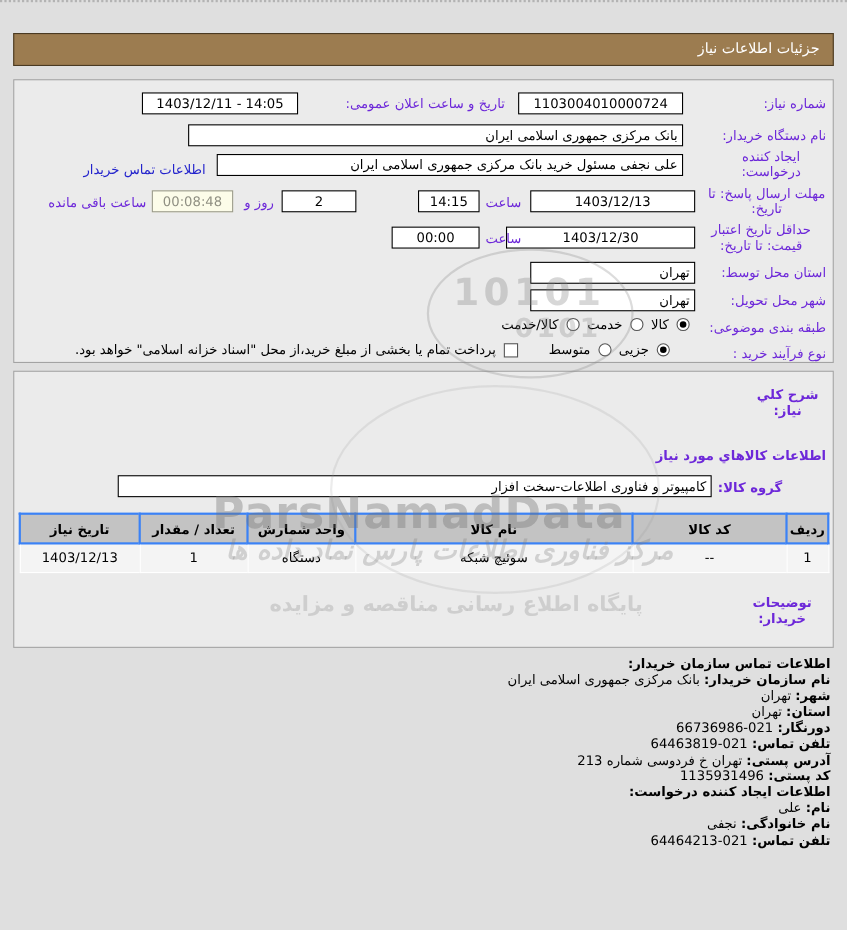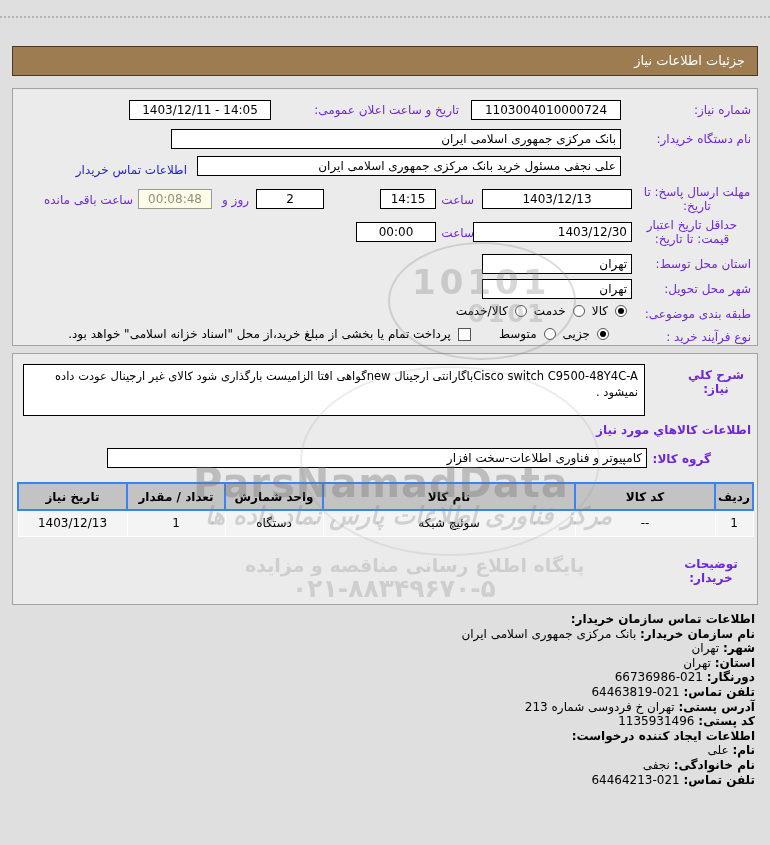--- a/index.html
+++ b/index.html
@@ -5,21 +5,21 @@
   html,body{margin:0;padding:0;}
   body{
     width:770px;height:845px;
     background:#dfdfdf;
     font-family:"DejaVu Sans",sans-serif;
     font-size:12px;color:#000;
     direction:rtl;
     position:relative;overflow:hidden;
   }
   *{box-sizing:border-box;}
-  .page{position:absolute;inset:0;margin-top:16px;}
+  .page{position:absolute;inset:0;}
   .dotline{position:absolute;top:0;left:0;width:770px;height:0;border-top:2px dotted #b3b3b3;}
   .titlebar{
     position:absolute;top:30px;right:12px;width:746px;height:30px;
     background:#9c7c50;border:1px solid #4a3a22;
     color:#fff;font-size:13px;line-height:28px;
     padding-right:12px;text-align:right;
   }
   .panel{
     position:absolute;right:12px;width:746px;
     background:#ebebeb;border:1px solid #a3a3a3;
@@ -88,34 +88,35 @@
   <div class="panel panel1">
 
     <div class="lbl" style="top:14px;right:6px;">شماره نیاز:</div>
     <div class="ibox center" style="top:11px;right:136px;width:150px;">1103004010000724</div>
     <div class="lbl" style="top:14px;right:298px;">تاریخ و ساعت اعلان عمومی:</div>
     <div class="ibox center num" style="top:11px;right:486px;width:142px;">1403/12/11 - 14:05</div>
 
     <div class="lbl" style="top:43px;right:6px;">نام دستگاه خریدار:</div>
     <div class="ibox right" style="top:40px;right:136px;width:450px;">بانک مرکزی جمهوری اسلامی ایران</div>
 
+    <div class="lbl" style="top:62px;right:6px;width:100px;">ایجاد کننده درخواست:</div>
     <div class="ibox right" style="top:67px;right:136px;width:424px;">علی  نجفی مسئول خرید بانک مرکزی جمهوری اسلامی ایران</div>
     <div class="link" style="top:74px;right:570px;">اطلاعات تماس خریدار</div>
 
     <div class="lbl" style="top:96px;right:6px;width:108px;">مهلت ارسال پاسخ: تا تاریخ:</div>
     <div class="ibox center" style="top:100px;right:125px;width:150px;">1403/12/13</div>
     <div class="lbl" style="top:104px;right:283px;">ساعت</div>
     <div class="ibox center" style="top:100px;right:321px;width:56px;">14:15</div>
     <div class="ibox center" style="top:100px;right:433px;width:68px;">2</div>
     <div class="lbl" style="top:104px;right:508px;">روز و</div>
     <div class="ibox center cdbox num" style="top:100px;right:545px;width:74px;">00:08:48</div>
     <div class="lbl" style="top:104px;right:624px;">ساعت باقی مانده</div>
 
     <div class="lbl" style="top:129px;right:6px;width:118px;">حداقل تاریخ اعتبار قیمت: تا تاریخ:</div>
-    <div class="ibox center" style="top:133px;right:125px;width:159px;text-align:right;">1403/12/30</div>
+    <div class="ibox center" style="top:133px;right:125px;width:172px;">1403/12/30</div>
     <div class="lbl" style="top:137px;right:283px;">ساعت</div>
     <div class="ibox center" style="top:133px;right:321px;width:80px;">00:00</div>
 
     <div class="lbl" style="top:168px;right:6px;">استان محل توسط:</div>
     <div class="ibox right" style="top:165px;right:125px;width:150px;">تهران</div>
 
     <div class="lbl" style="top:193px;right:6px;">شهر محل تحویل:</div>
     <div class="ibox right" style="top:190px;right:125px;width:150px;">تهران</div>
 
     <div class="lbl" style="top:218px;right:6px;">طبقه بندی موضوعی:</div>
@@ -136,21 +137,20 @@
       <span>متوسط</span>
       <span style="width:14px;"></span>
       <span class="cbox"></span>
       <span>پرداخت تمام یا بخشی از مبلغ خرید،از محل "اسناد خزانه اسلامی" خواهد بود.</span>
     </div>
   </div>
 
   <div class="panel panel2">
 
     <div class="lbl b" style="top:14px;right:6px;width:70px;">شرح کلي نياز:</div>
-    <div class="bigbox" style="top:10px;right:112px;width:622px;height:52px;">Cisco switch C9500-48Y4C-Aباگارانتی ارجینال newگواهی افتا الزامیست بارگذاری شود کالای غیر ارجینال عودت داده نمیشود .</div>
 
     <div class="lbl b" style="top:69px;right:6px;">اطلاعات کالاهاي مورد نياز</div>
 
     <div class="lbl b" style="top:98px;right:46px;">گروه کالا:</div>
     <div class="ibox right" style="top:94px;right:110px;width:540px;">کامپیوتر و فناوری اطلاعات-سخت افزار</div>
 
     <table class="goods">
       <colgroup>
         <col style="width:38px;">
           <col style="width:140px;">
@@ -199,15 +199,14 @@
     <div class="row"><span class="b">تلفن تماس:</span> <span class="num">64464213-021</span></div>
   </div>
 
   <div class="wm wm-circle1"></div>
   <div class="wm wm-circle2"></div>
   <div class="wm wm-digits1">10101</div>
   <div class="wm wm-digits2">0101</div>
   <div class="wm wm-brand">ParsNamadData</div>
   <div class="wm wm-callig">مرکز فناوری اطلاعات پارس نماد داده ها</div>
   <div class="wm wm-line2">پایگاه اطلاع رسانی مناقصه و مزایده</div>
-  <div class="wm wm-phone">۰۲۱-۸۸۳۴۹۶۷۰-۵</div>
 
 </div>
 
 </body></html>

